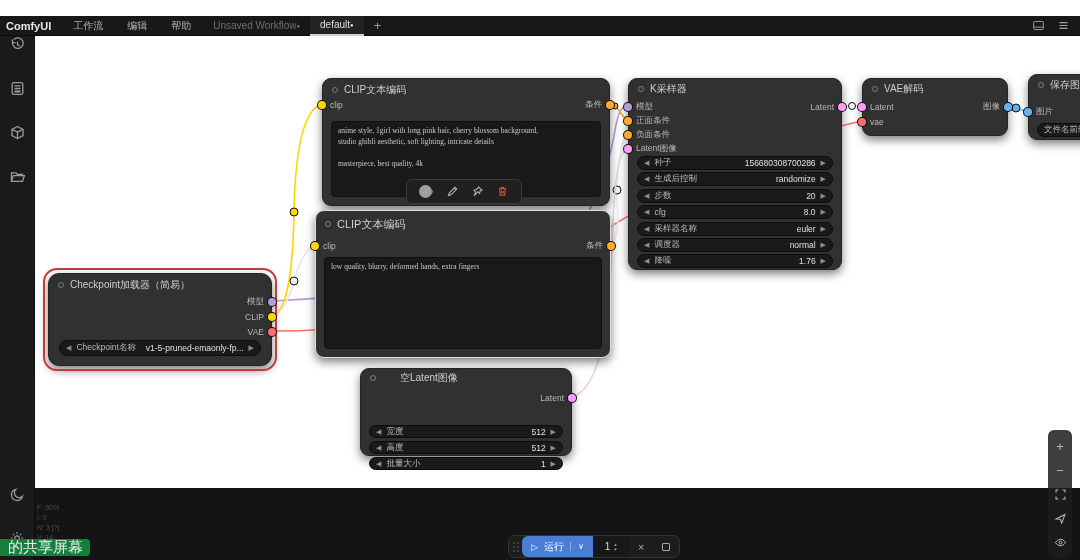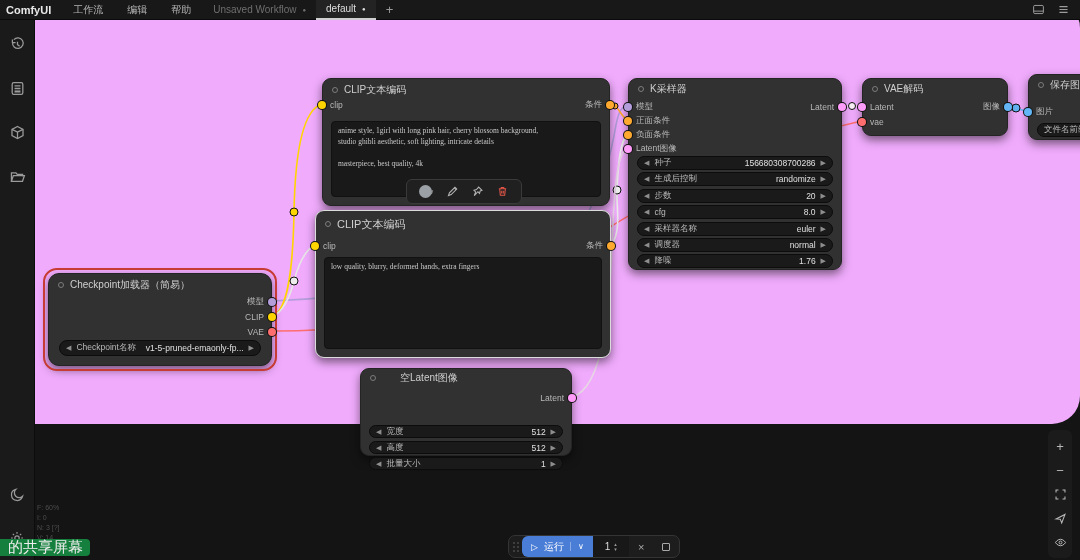--- a/index.html
+++ b/index.html
@@ -3,38 +3,38 @@
 <meta charset="utf-8">
 <style>
   * { box-sizing: border-box; }
   html,body { margin:0; padding:0; }
   body {
     width:1080px; height:560px; position:relative; overflow:hidden;
     background:#141414; font-family:"Liberation Sans", sans-serif; color:#c8c8c8;
     -webkit-font-smoothing:antialiased;
   }
   
-  .topbar { position:absolute; left:0; top:0; width:1080px; height:20px; background:#181818;
+  .topbar { position:absolute; left:0; top:16px; width:1080px; height:20px; background:#181818;
             display:flex; align-items:center; z-index:30; border-bottom:1px solid #0a0a0a; }
   .logo { font-size:11px; font-weight:bold; color:#e8e8e8; padding:0 10px 0 6px; }
   .menu-item { font-size:10px; color:#b4b4b4; padding:0 12px; cursor:default;text-align:center; }
-  .tab { height:20px; display:flex; align-items:center; gap:6px; padding:0 10px; font-size:10px; }
+  .tab { height:20px; display:flex; align-items:center; padding:0 10px; font-size:10px; }
   .tab.inactive { color:#6f6f6f; }
   .tab.active { color:#dedede; background:#232323; border-bottom:2px solid #cfcfcf; }
   .tabdot { font-size:6px; line-height:1; }
   .newtab { color:#9a9a9a; font-size:13px; padding:0 10px; }
   .tb-right { margin-left:auto; display:flex; align-items:center; gap:12px; padding-right:10px; }
   .tb-right svg { display:block; }
   
   .sidebar { position:absolute; left:0; top:20px; width:35px; height:540px; background:#1a1a1a;
              display:flex; flex-direction:column; align-items:center; z-index:25; border-right:1px solid #0c0c0c; }
   .side-icon { width:35px; height:40px; display:flex; align-items:center; justify-content:center; margin-top:4px; }
   .side-spacer { flex:1; }
   
-  .canvas { position:absolute; left:0; top:0; width:1080px; height:424px; background:#f0abfc; z-index:0;border-radius:28px; }
+  .canvas { position:absolute; left:0; top:0; width:1080px; height:488px; background:#ffffff; z-index:0; }
   svg.wires { position:absolute; left:0; top:0; width:1080px; height:560px; z-index:1; }
   svg.wires path { fill:none; stroke-width:1.6; stroke-linecap:round; }
   
   .node { position:absolute; background:#313131; border:1px solid #242424; border-radius:9px;
           box-shadow:0 4px 10px rgba(0,0,0,.5); z-index:2; }
   .node.selected { border:1px solid #dcdcdc; }
   .node-header { height:22px; display:flex; align-items:center; gap:6px; padding:0 9px;
                  font-size:10px; color:#cfcfcf; white-space:nowrap; overflow:hidden; }
   .collapse-dot { flex:0 0 auto; width:6px; height:6px; border:1px solid #7c7c7c; border-radius:50%; }
   .port { position:absolute; display:flex; align-items:center; gap:4px; height:10px;

